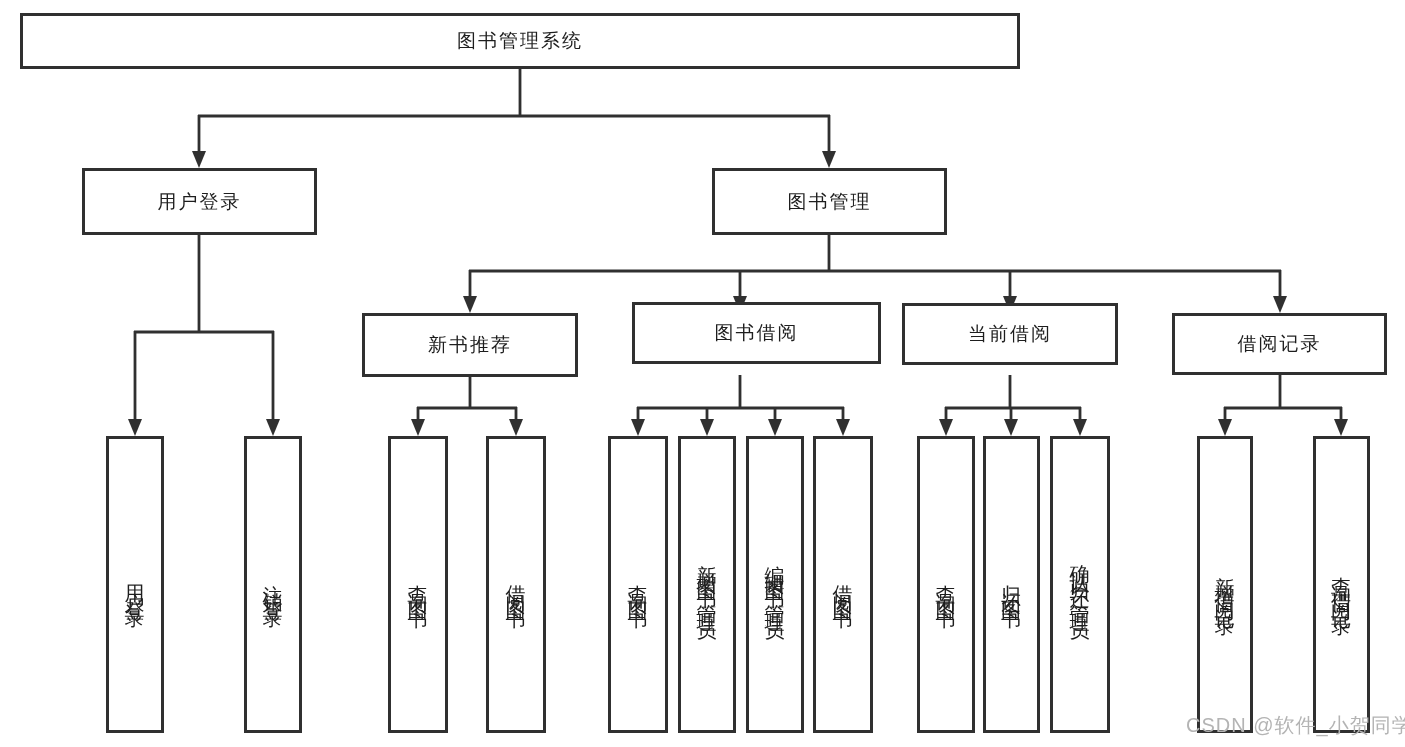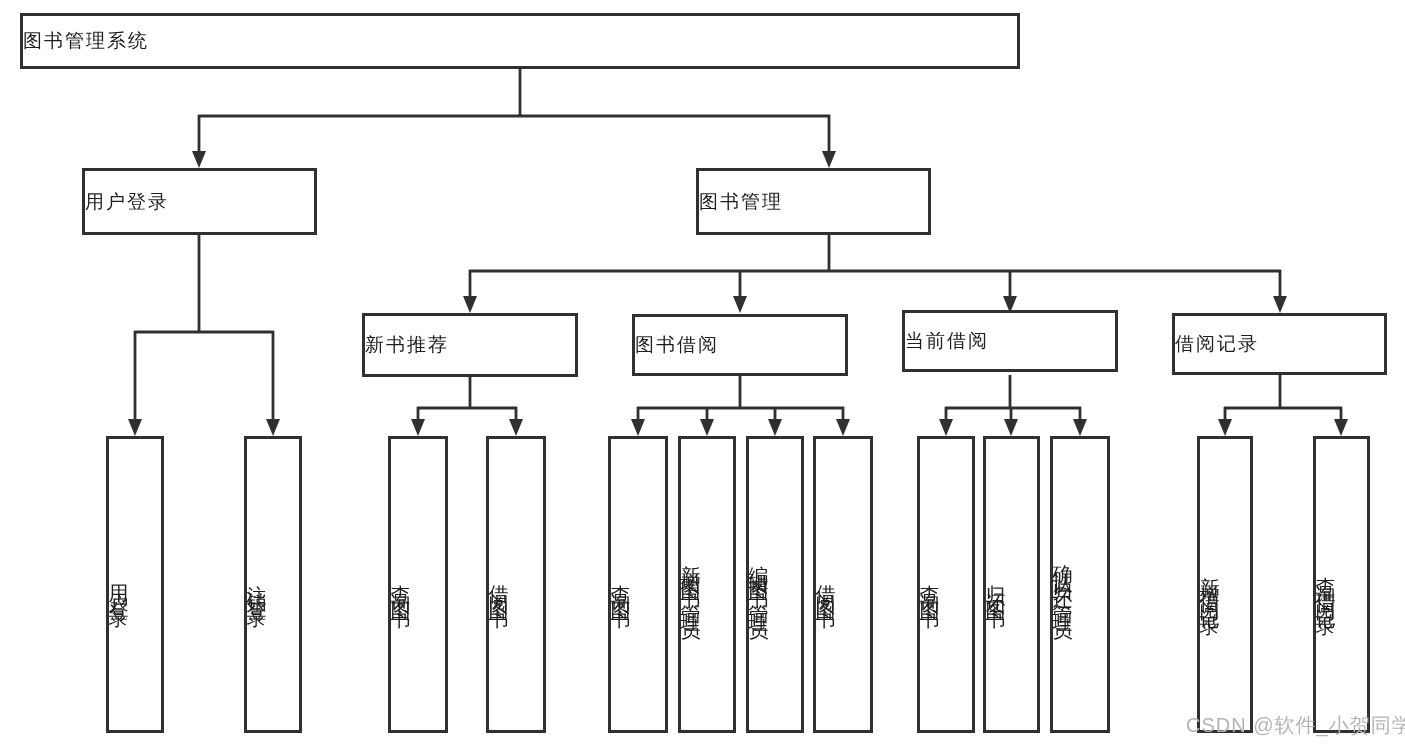--- a/index.html
+++ b/index.html
@@ -18,21 +18,21 @@
     color:var(--text-color);
   }
   .connectors{position:absolute;left:0;top:0;width:1405px;height:747px;}
   .connectors line{stroke:var(--line-color);stroke-width:2.8;}
   .connectors polygon{fill:var(--line-color);}
   .node{
     position:absolute;
     box-sizing:border-box;
     border:3px solid var(--line-color);
     background:var(--bg-color);
-    display:flex;align-items:center;
+    display:flex;align-items:center;justify-content:center;
   }
   .hbox span{
     font-size:19px;
     letter-spacing:2px;
     white-space:nowrap;
   }
   .vbox span{
     writing-mode:vertical-rl;
     text-orientation:mixed;
     font-size:20px;
@@ -115,31 +115,31 @@
     <polygon points="1334,419 1348,419 1341,436"></polygon>
   </svg>
 
   <div class="node hbox" style="left:20px;top:13px;width:1000px;height:56px">
     <span>图书管理系统</span>
   </div>
 
   <div class="node hbox" style="left:82px;top:168px;width:235px;height:67px">
     <span>用户登录</span>
   </div>
-  <div class="node hbox" style="left:696px;top:168px;width:235px;height:67px">
+  <div class="node hbox" style="left:712px;top:168px;width:235px;height:67px">
     <span>图书管理</span>
   </div>
 
   <div class="node hbox" style="left:362px;top:313px;width:216px;height:64px">
     <span>新书推荐</span>
   </div>
-  <div class="node hbox" style="left:632px;top:314px;width:216px;height:62px">
+  <div class="node hbox" style="left:632px;top:302px;width:249px;height:62px">
     <span>图书借阅</span>
   </div>
-  <div class="node hbox" style="left:902px;top:310px;width:216px;height:62px">
+  <div class="node hbox" style="left:902px;top:303px;width:216px;height:62px">
     <span>当前借阅</span>
   </div>
   <div class="node hbox" style="left:1172px;top:313px;width:215px;height:62px">
     <span>借阅记录</span>
   </div>
 
   <div class="node vbox" style="left:106px;top:436px;width:58px;height:297px">
     <span>用户登录</span>
   </div>
   <div class="node vbox" style="left:244px;top:436px;width:58px;height:297px">

